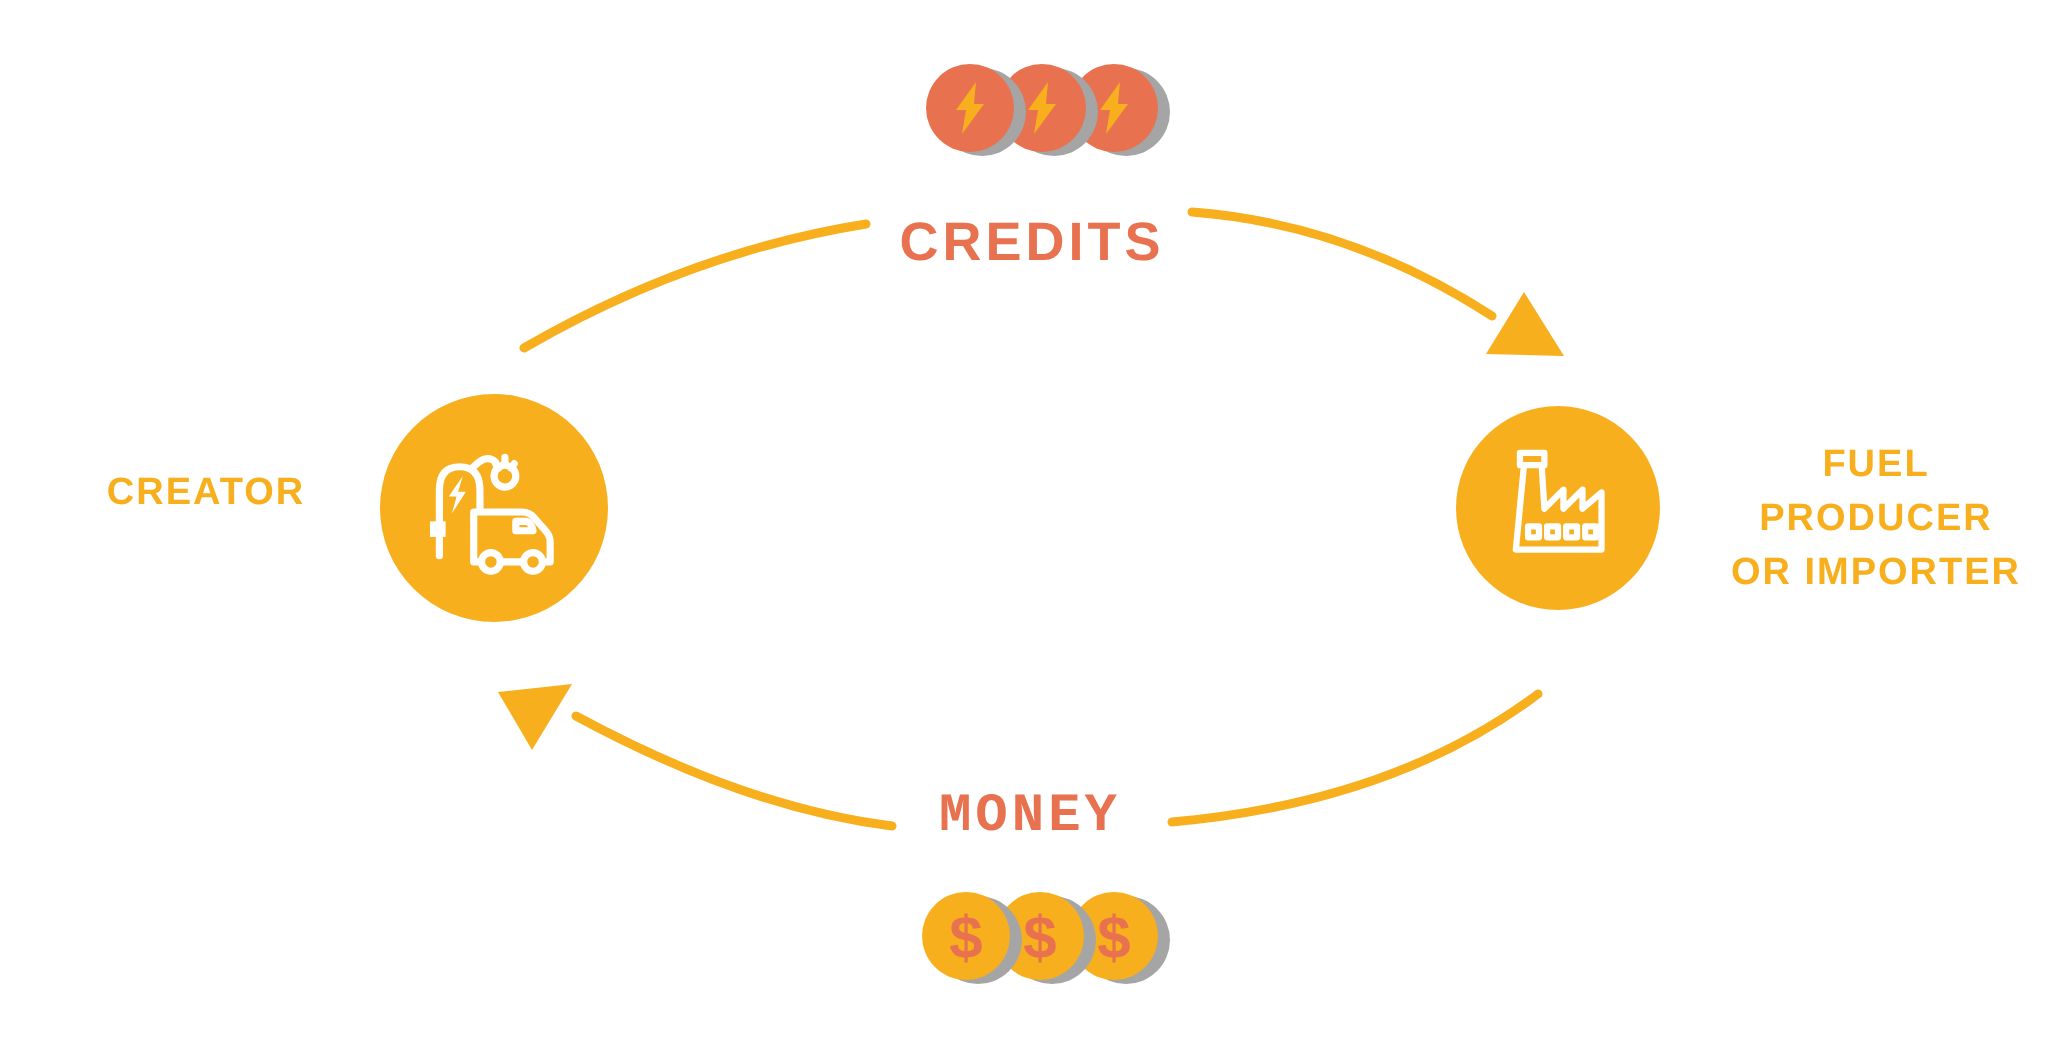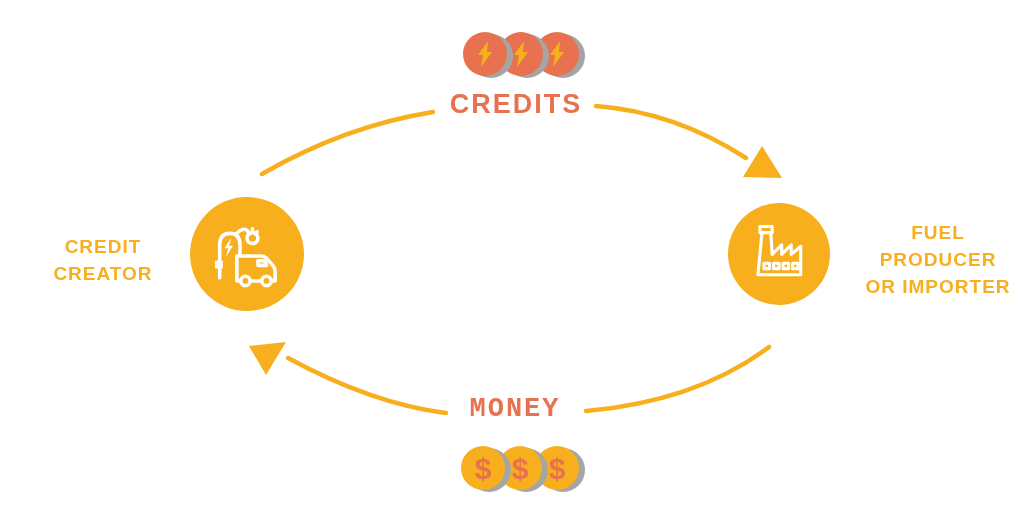--- a/index.html
+++ b/index.html
@@ -44,21 +44,21 @@
 
   .flow-title {
     position: absolute;
     width: 260px;
     text-align: center;
     color: var(--red-orange);
     font-size: 27px;
     font-weight: bold;
     letter-spacing: 2px;
   }
-  .flow-title.credits { left: 386px; top: 89px; }
+  .flow-title.credits { left: 386px; top: 106px; }
   .flow-title.money   { left: 385px; top: 394px; font-family: Liberation Mono, monospace; }
 
   .side-label {
     position: absolute;
     text-align: center;
     color: var(--yellow);
     font-size: 19px;
     font-weight: bold;
     letter-spacing: 1px;
     line-height: 27px;
@@ -127,21 +127,20 @@
       <circle class="icon-stroke" cx="57" cy="27" r="7"></circle>
       <path class="icon-stroke" d="M51,19 L53,22 M57,15 L57,19 M63,19 L61,22"></path>
 
       <path class="icon-stroke icon-fill-bg" d="M37,50 L68,50 Q73,50 76,54 L83,62 Q86,65 86,69 L86,82 L37,82 Z"></path>
       <path class="icon-stroke" d="M64,56 L71,56 Q74,57 75,62 L64,62 Z"></path>
       <circle class="icon-stroke icon-fill-bg" cx="48" cy="82" r="6"></circle>
       <circle class="icon-stroke icon-fill-bg" cx="75" cy="82" r="6"></circle>
     </svg>
   </div>
   <div class="side-label left">
-    <div>CREDIT</div>
     <div>CREATOR</div>
   </div>
 
   <div class="node node-right">
     <svg width="68" height="68" viewBox="0 0 100 100">
       <rect class="icon-stroke" x="22" y="11" width="18" height="9"></rect>
       <path class="icon-stroke" d="M25,20 L19,82 L82,82 L82,40 L68,52 L68,38 L54,52 L54,38 L40,52 L38,20"></path>
       <rect class="icon-stroke" x="28" y="65" width="8" height="8"></rect>
       <rect class="icon-stroke" x="42" y="65" width="8" height="8"></rect>
       <rect class="icon-stroke" x="56" y="65" width="8" height="8"></rect>

